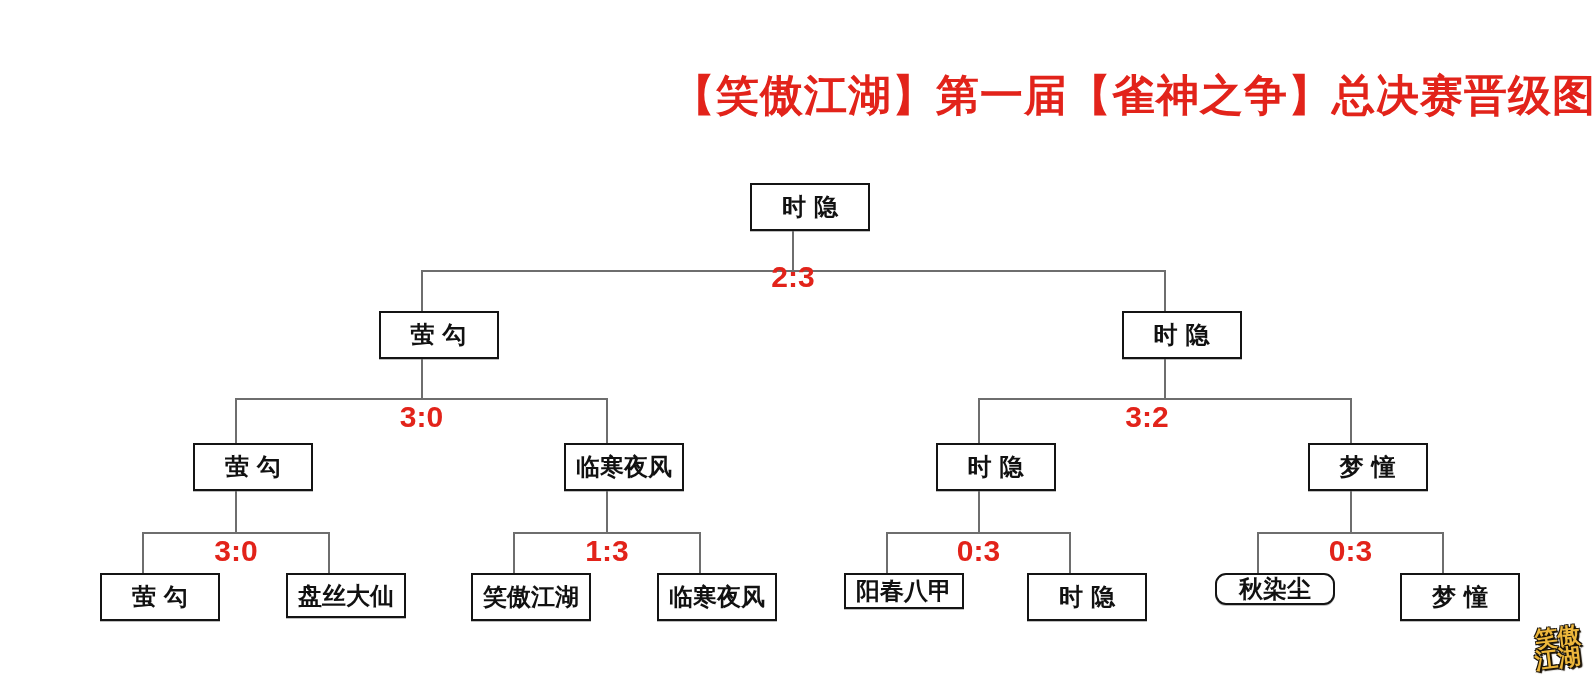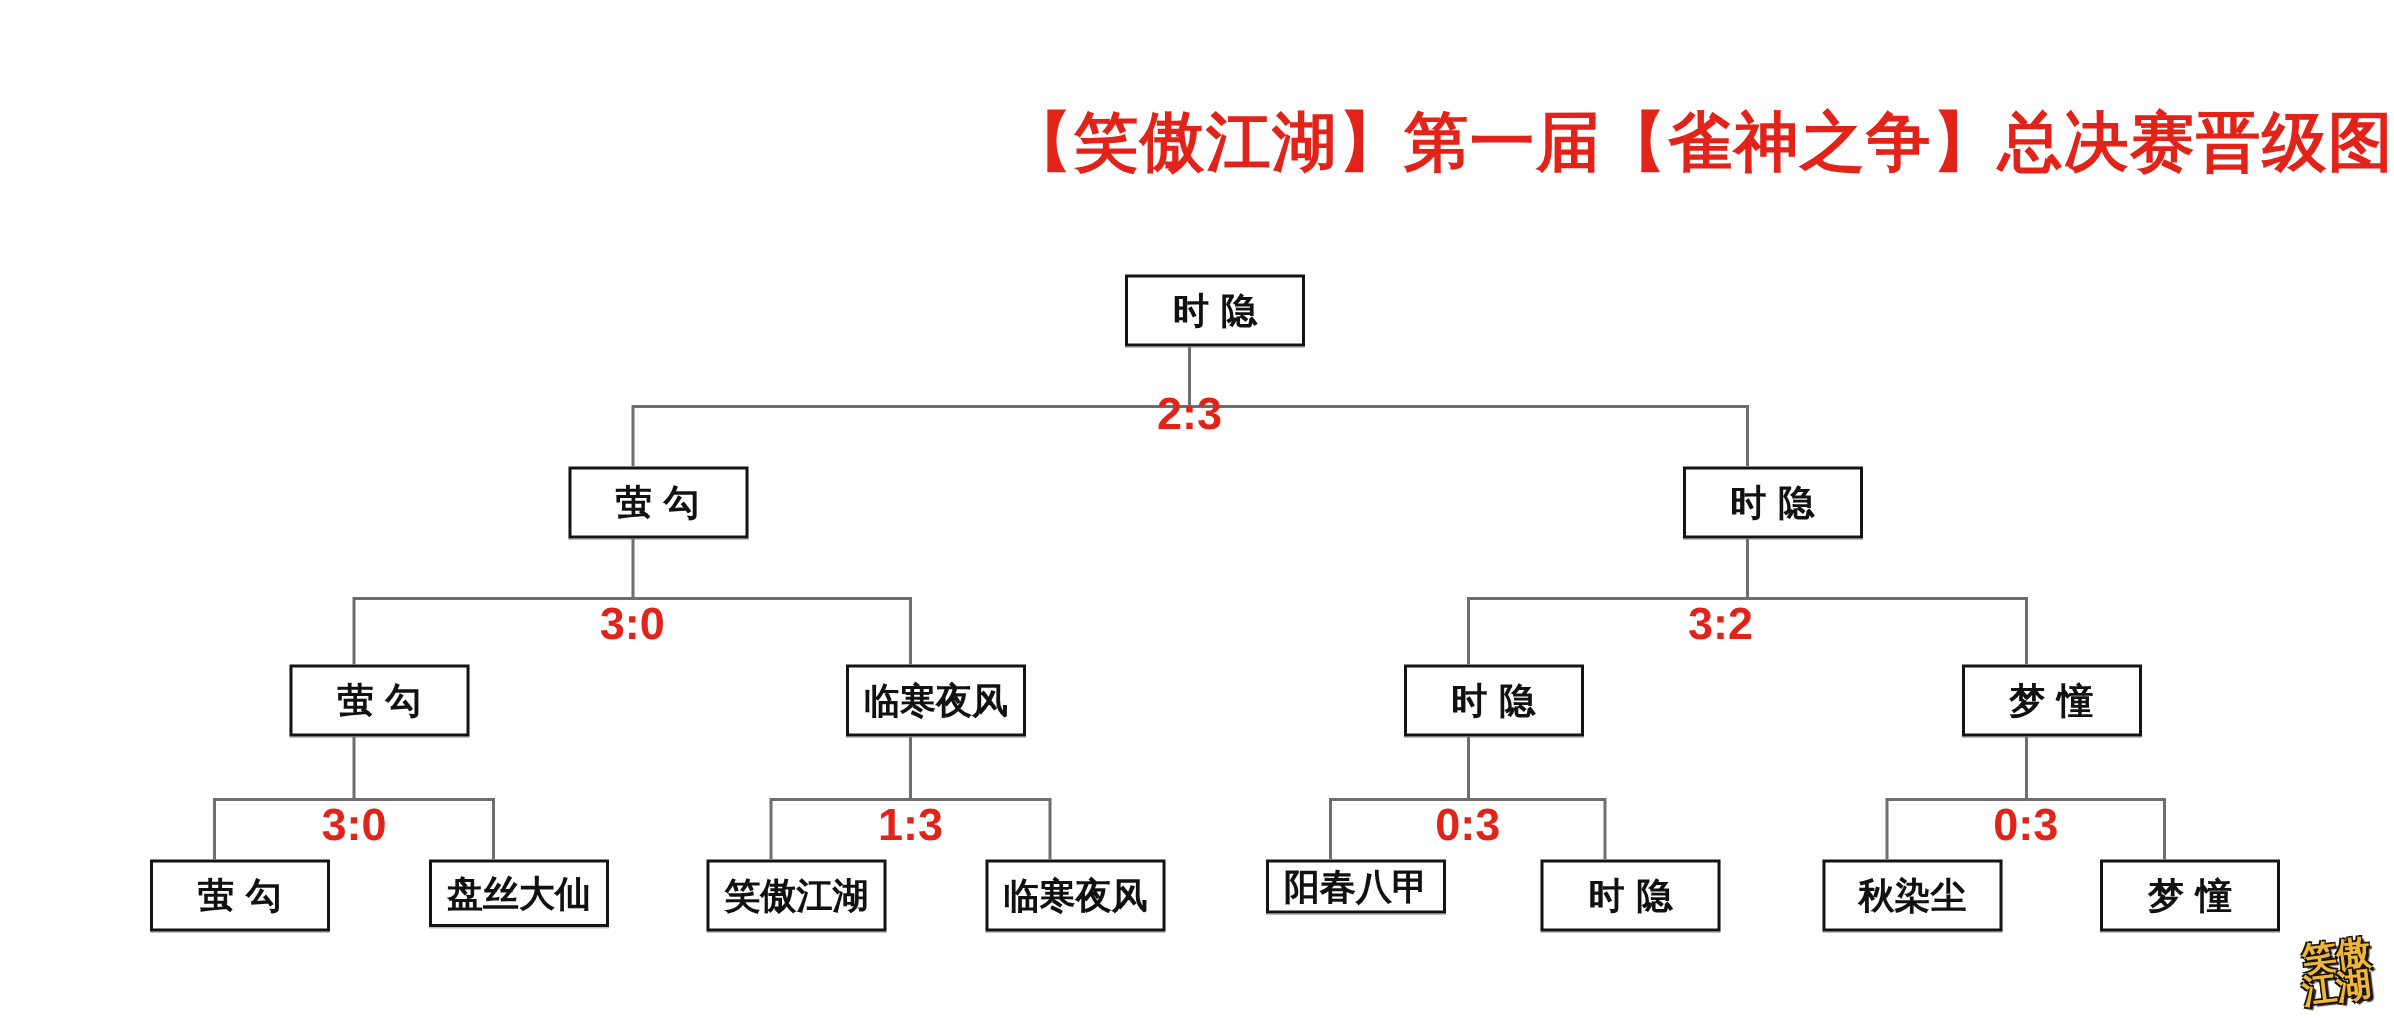--- a/index.html
+++ b/index.html
@@ -100,20 +100,20 @@
       <div class="hline" style="left: 1258px; top: 532px; width: 185px;"></div>
       <div class="vline" style="left: 1257px; top: 532px; height: 41px;"></div>
       <div class="vline" style="left: 1442px; top: 532px; height: 41px;"></div>
       <div class="score" style="left: 1350.5px; top: 536px;">0:3</div>
       <div class="tbox sp2" style="left: 83px; top: 573px; width: 120px; height: 48px;">萤勾</div>
       <div class="tbox" style="left: 269px; top: 573px; width: 120px; height: 45px;">盘丝大仙</div>
       <div class="tbox" style="left: 454px; top: 573px; width: 120px; height: 48px;">笑傲江湖</div>
       <div class="tbox" style="left: 640px; top: 573px; width: 120px; height: 48px;">临寒夜风</div>
       <div class="tbox" style="left: 827px; top: 573px; width: 120px; height: 36px;">阳春八甲</div>
       <div class="tbox sp2" style="left: 1010px; top: 573px; width: 120px; height: 48px;">时隐</div>
-      <div class="tbox" style="left: 1198px; top: 573px; width: 120px; height: 48px;">秋染尘</div>
+      <div class="tbox" style="left: 1198px; top: 573px; width: 120px; height: 32px; border-radius: 11px;">秋染尘</div>
       <div class="tbox sp2" style="left: 1383px; top: 573px; width: 120px; height: 48px;">梦憧</div>
     </div>
   <div class="logo">
     <span class="l1">笑傲</span>
     <span class="l2">江湖</span>
   </div>
 </div>
 
 </body></html>

